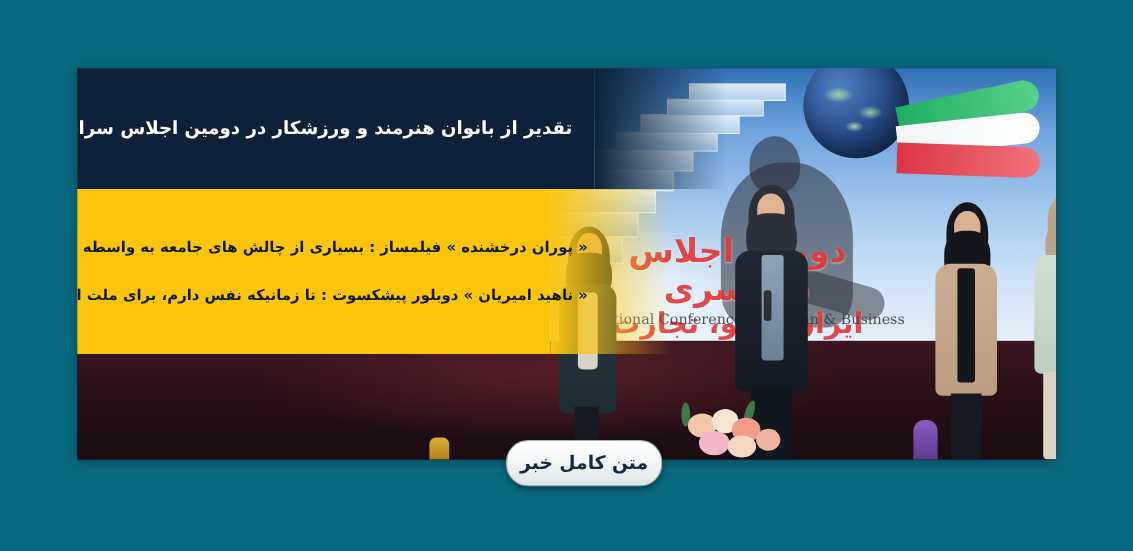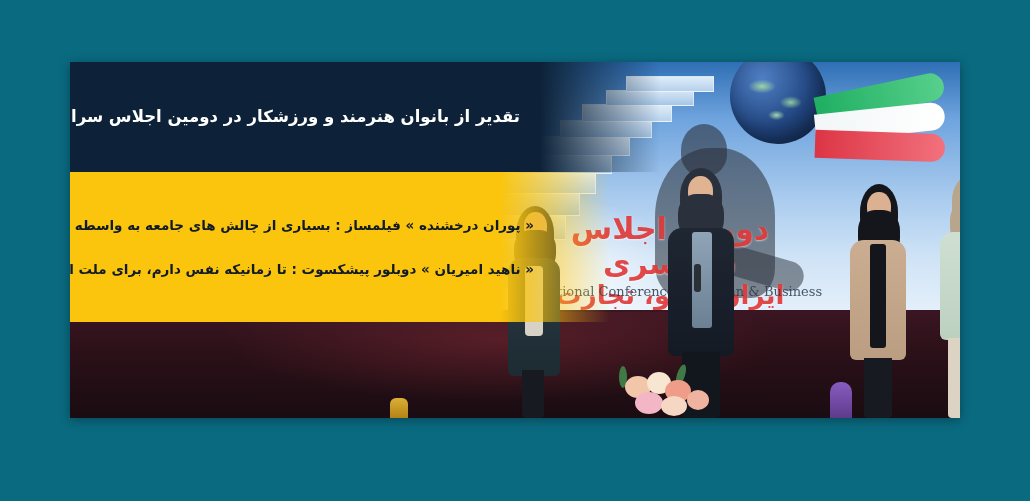--- a/index.html
+++ b/index.html
@@ -279,13 +279,16 @@
     </div>
 
     <div class="band-yellow"></div>
     <div class="band-yellow-fade"></div>
     <div class="quotes">
       <div class="quote">« پوران درخشنده » فیلمساز : بسیاری از چالش های جامعه به واسطه توانمندشدن زنان مرتفع می گردد</div>
       <div class="quote">« ناهید امیریان » دوبلور پیشکسوت : تا زمانیکه نفس دارم، برای ملت ایران خدمتگزاری می کنم</div>
     </div>
   </div>
 
+  <div class="cta">
+    <span>متن کامل خبر</span>
+  </div>
 </div>
 
 </body></html>

